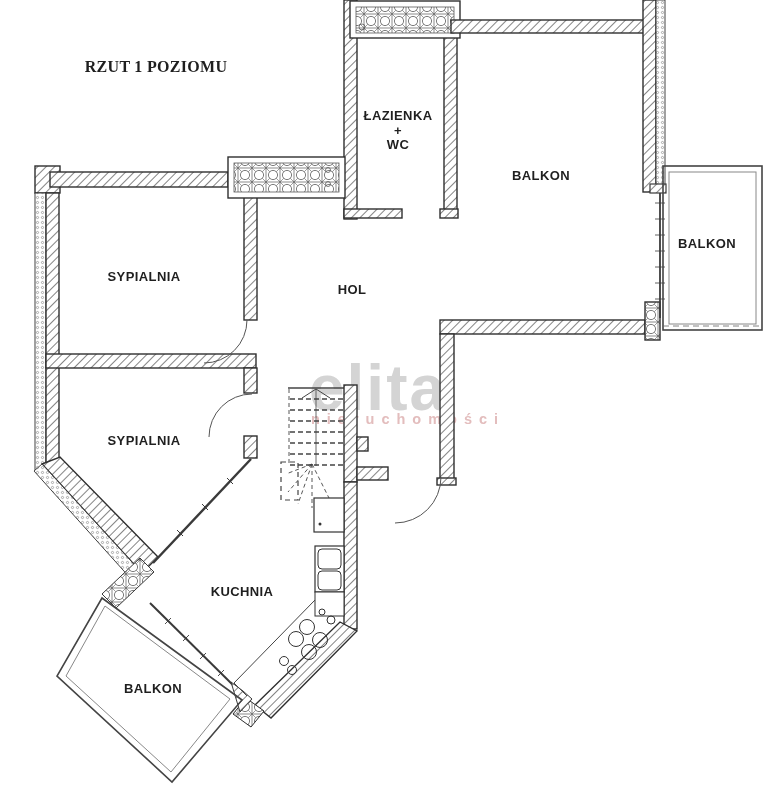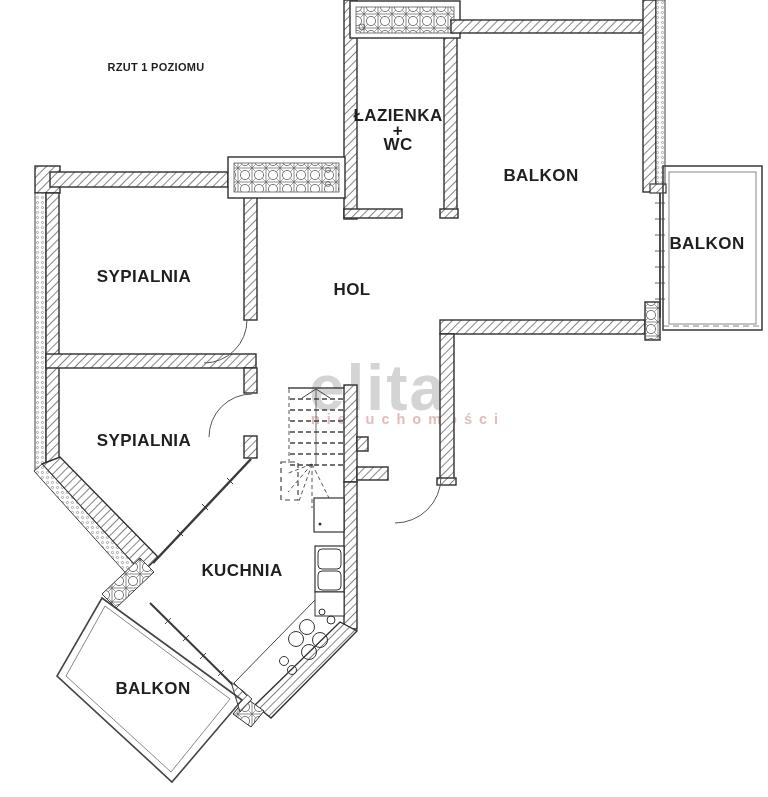--- a/index.html
+++ b/index.html
@@ -15,28 +15,28 @@
     width:768px;height:797px;
     background:#ffffff;
     overflow:hidden;
     font-family:"Liberation Sans", sans-serif;
   }
   .plan svg{position:absolute;left:0;top:0;}
   .lbl{
     position:absolute;
     transform:translate(-50%,-50%);
     font-weight:bold;
-    font-size:17px;
+    font-size:13px;
     letter-spacing:.4px;
     color:var(--label-text);
     white-space:nowrap;
     text-align:center;
     line-height:14.5px;
   }
-  .title{font-size:11px;letter-spacing:.3px;}
+  .title{font-size:16px;letter-spacing:.3px;font-family:Liberation Serif, serif;}
   .wm1{
     position:absolute;transform:translate(-50%,-50%);
     font-size:64px;font-weight:bold;letter-spacing:2px;
     color:var(--watermark-gray);white-space:nowrap;
   }
   .wm2{
     position:absolute;transform:translate(-50%,-50%);
     font-size:14.5px;font-weight:bold;letter-spacing:7px;
     color:var(--watermark-pink);white-space:nowrap;
   }
@@ -225,16 +225,16 @@
     <div>ŁAZIENKA</div>
     <div>+</div>
     <div>WC</div>
   </div>
 
   <div class="lbl" style="left:541px;top:176px;">BALKON</div>
   <div class="lbl" style="left:707px;top:244px;">BALKON</div>
   <div class="lbl" style="left:144px;top:277px;">SYPIALNIA</div>
   <div class="lbl" style="left:352px;top:290px;">HOL</div>
   <div class="lbl" style="left:144px;top:441px;">SYPIALNIA</div>
-  <div class="lbl" style="left:242px;top:571px;">KUCHNIA</div>
+  <div class="lbl" style="left:242px;top:592px;">KUCHNIA</div>
   <div class="lbl" style="left:153px;top:689px;">BALKON</div>
 
 </div>
 
 </body></html>

